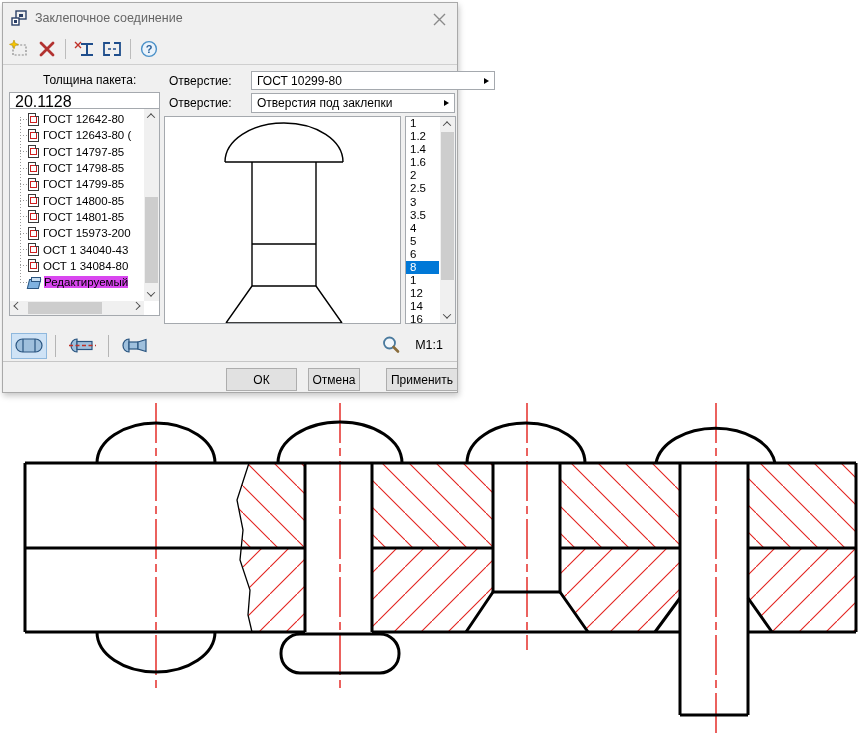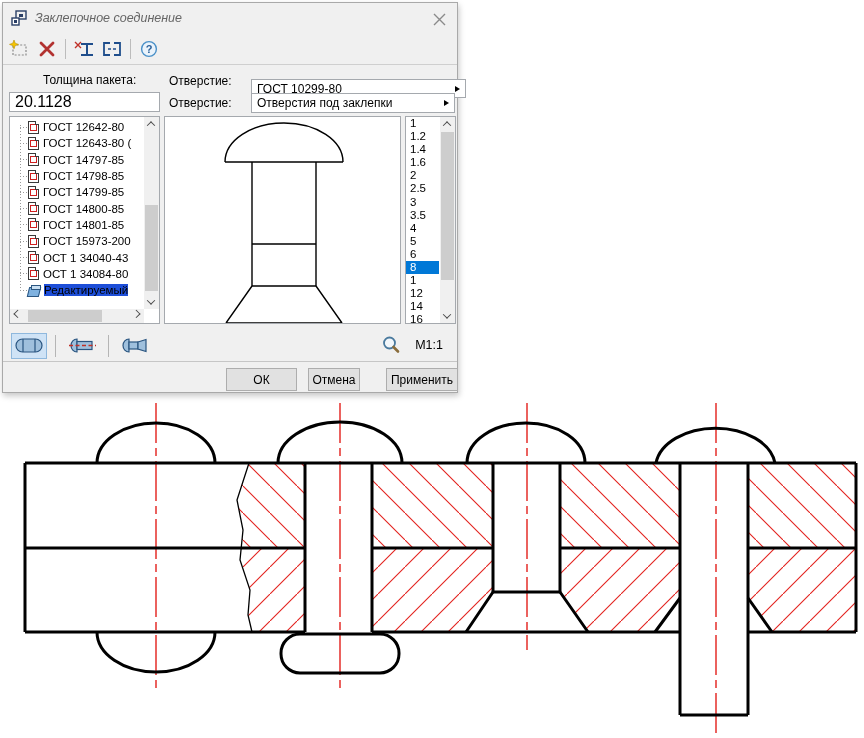--- a/index.html
+++ b/index.html
@@ -9,48 +9,48 @@
   
   svg.draw { position:absolute; left:0; top:0; width:864px; height:738px; }
   .blk { stroke:#000; stroke-width:3; fill:none; }
   .thin { stroke:#000; stroke-width:1.3; fill:none; }
   .cl { stroke:#e3201b; stroke-width:1.4; fill:none; stroke-dasharray:40 5 8 5; }
 
   
   .dialog { position:absolute; left:2px; top:2px; width:456px; height:391px; background:#f0f0f0;
             border:1px solid #a9a9a9; box-shadow:1px 3px 6px rgba(0,0,0,.22); font-size:12px; color:#000; }
   .titlebar { position:absolute; left:0; top:0; width:100%; height:30px; display:flex; align-items:center; padding:0 8px; }
-  .titlebar .ttl { color:#666; font-size:12.5px; margin-left:7px;font-style:italic; }
+  .titlebar .ttl { color:#666; font-size:12.5px; margin-left:7px; }
   .closebox { position:absolute; right:10px; top:8px; width:16px; height:16px; display:flex; align-items:center; justify-content:center; cursor:default; }
 
   .toolbar { position:absolute; left:4px; top:32px; height:28px; display:flex; align-items:center; gap:4px; }
   .tbtn { width:24px; height:24px; display:flex; align-items:center; justify-content:center; }
   .tsep { width:1px; height:20px; background:#bcbcbc; margin:0 2px; }
   .toolbar-rule { position:absolute; left:0; top:61px; width:100%; height:1px; background:#cfcfcf; }
 
   .lbl { position:absolute; font-size:12px; color:#000; white-space:nowrap; }
   .field { position:absolute; background:#fff; border:1px solid #a5a9ae; font-size:16px; display:flex; align-items:center; padding:0 5px; white-space:nowrap; overflow:hidden; }
   .combo { position:absolute; background:#fff; border:1px solid #a5a9ae; font-size:12px; display:flex; align-items:center; padding:0 5px; }
   .combo .cv { flex:1; white-space:nowrap; overflow:hidden; }
   .combo .arr { width:0; height:0; border-left:5px solid #000; border-top:3.5px solid transparent; border-bottom:3.5px solid transparent; margin-left:4px; flex:none; }
 
   
-  .listbox { position:absolute; left:6px; top:113px; width:151px; height:208px; background:#fff; border:1px solid #a5a9ae; overflow:hidden; }
+  .listbox { position:absolute; left:6px; top:105px; width:151px; height:208px; background:#fff; border:1px solid #a5a9ae; overflow:hidden; }
   .tree { position:absolute; left:0; top:2px; right:17px; }
   .tree::before { content:""; position:absolute; left:10px; top:6px; bottom:8px; width:1px;
                   background:repeating-linear-gradient(to bottom,#9a9a9a 0 1px,transparent 1px 3px); }
   .trow { display:flex; align-items:center; height:16.3px; padding-left:10px; font-size:11.5px; white-space:nowrap; }
   .stub { width:7px; height:1px; flex:none; background:repeating-linear-gradient(to right,#9a9a9a 0 1px,transparent 1px 3px); }
   .doc { width:11px; height:13px; background:#fff; border:1px solid #3a3a3a; position:relative; flex:none; margin:0 4px 0 1px; }
   .doc::before { content:""; position:absolute; left:1px; top:2px; width:5px; height:5px; border:1.5px solid #cf1f1f; }
   .doc::after { content:""; position:absolute; right:-1px; top:-1px; width:3px; height:3px; background:#fff; border-left:1px solid #3a3a3a; border-bottom:1px solid #3a3a3a; }
   .edit-ic { width:12px; height:13px; position:relative; flex:none; margin:0 4px 0 1px; }
   .edit-ic::before { content:""; position:absolute; left:0; top:3px; width:10px; height:8px; background:#7fb2e0; border:1px solid #2a5580; transform:skewX(-14deg); }
   .edit-ic::after { content:""; position:absolute; left:3px; top:1px; width:8px; height:3px; background:#c8dff2; border:1px solid #2a5580; }
-  .trow.selrow .tlabel { background:#1d4ed8; }
+  .trow.selrow .tlabel { background:#d946ef; }
 
   
   .sb { position:absolute; background:#f0f0f0; }
   .sb .thumb { position:absolute; background:#cdcdcd; }
   .chev { display:block; width:6px; height:6px; border-left:1.5px solid #4a4a4a; border-top:1.5px solid #4a4a4a; }
   .chev.up { transform:rotate(45deg) translate(1px,1px); }
   .chev.down { transform:rotate(-135deg) translate(1px,1px); }
   .chev.left { transform:rotate(-45deg) translate(2px,-1px); }
   .chev.right { transform:rotate(135deg) translate(-1px,2px); }
   .sbarrow { position:absolute; width:14px; height:14px; display:flex; align-items:center; justify-content:center; }
@@ -192,21 +192,21 @@
           <text x="9" y="13" text-anchor="middle" font-size="11" font-family="Liberation Sans, sans-serif" font-weight="bold" fill="#2a6099">?</text>
         </svg>
       </span>
     </div>
     <div class="toolbar-rule"></div>
 
     <div class="lbl" style="left:8px; top:70px;margin-left:32px;">Толщина пакета:</div>
     <div class="field" style="left:6px; top:89px; width:151px; height:20px;">20.1128</div>
 
     <div class="lbl" style="left:166px; top:71px;">Отверстие:</div>
-    <div class="combo" style="left:248px; top:76px; width:215px; height:19px;">
+    <div class="combo" style="left:248px; top:68px; width:244px; height:19px;">
       <span class="cv">ГОСТ 10299-80</span>
       <span class="arr"></span>
     </div>
 
     <div class="lbl" style="left:166px; top:93px;">Отверстие:</div>
     <div class="combo" style="left:248px; top:90px; width:204px; height:20px;">
       <span class="cv">Отверстия под заклепки</span>
       <span class="arr"></span>
     </div>
 

